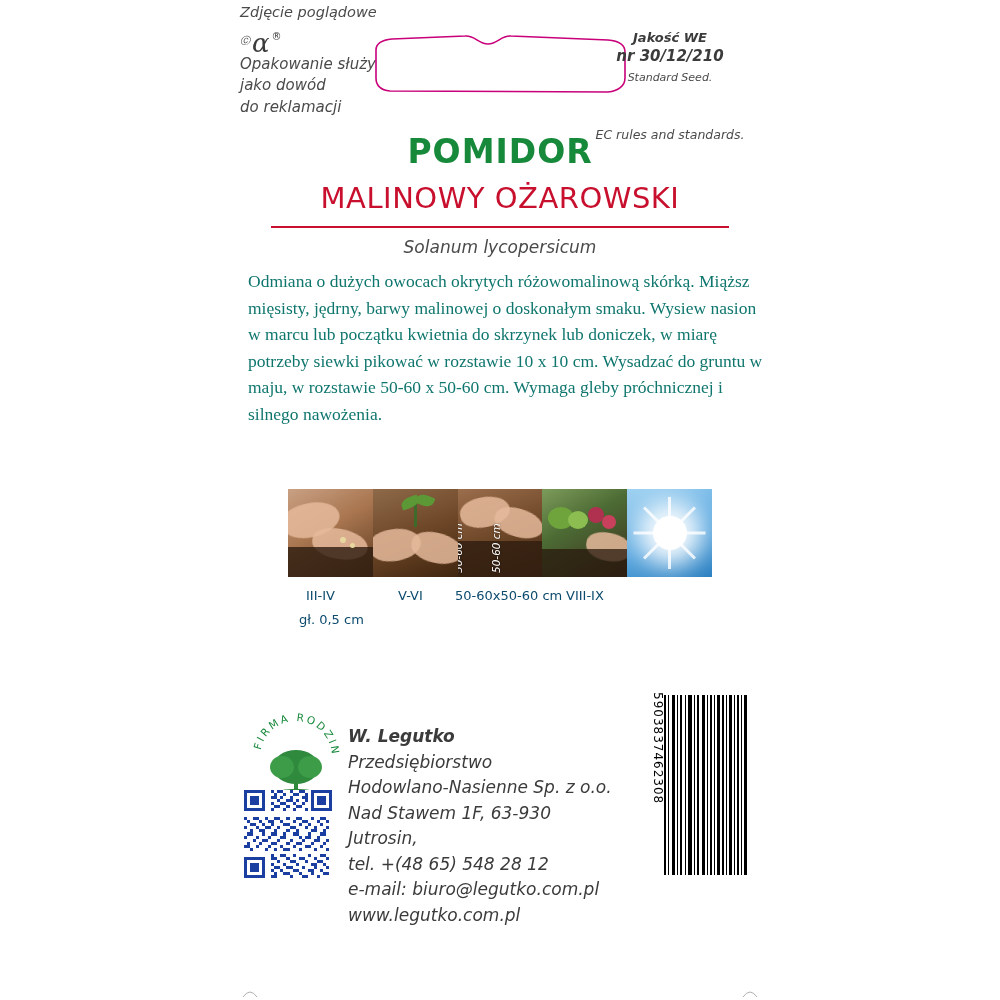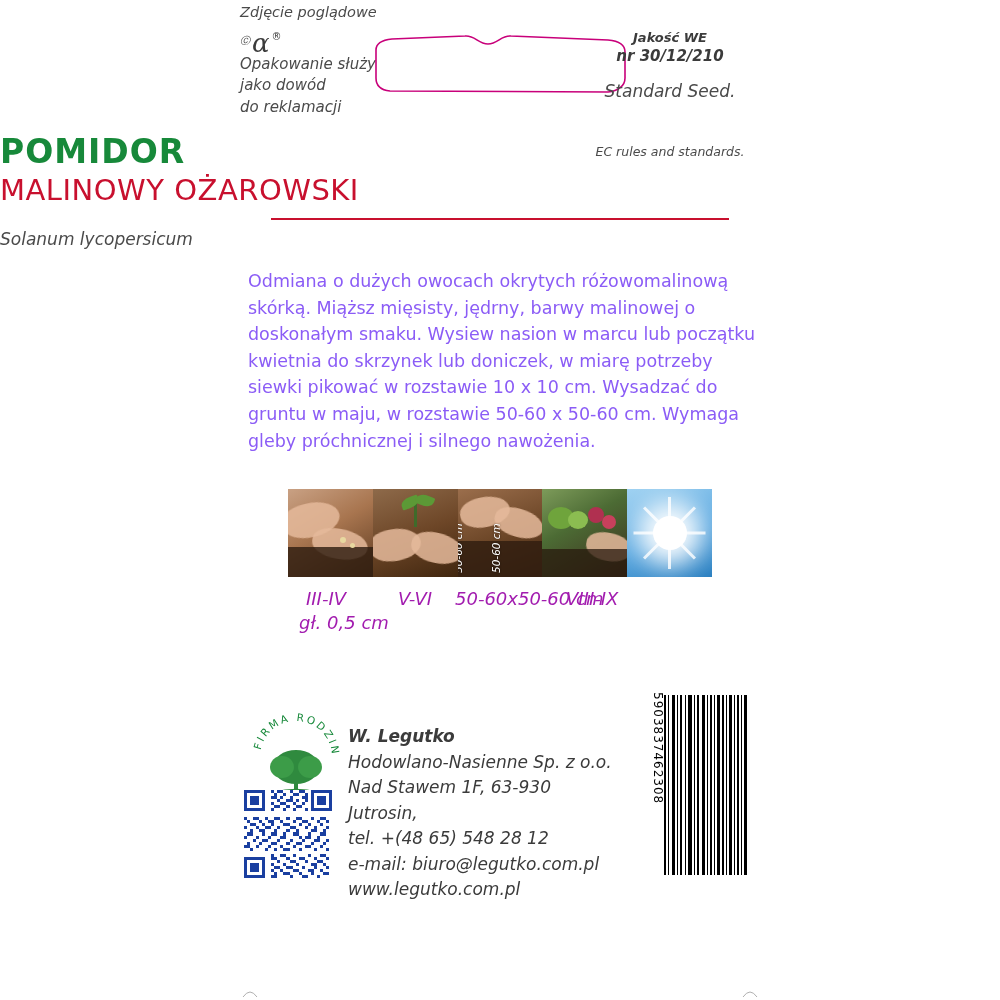--- a/index.html
+++ b/index.html
@@ -38,43 +38,43 @@
     margin-top:-2px;
   }
 
   .outline-wrap { position:absolute; left:370px; top:34px; width:260px; height:62px; }
 
   .quality {
     position:absolute; right:230px; top:30px; width:200px; text-align:center;
   }
   .quality .q1 { font-style:italic; font-weight:bold; font-size:13px; color:#3b3b3b; }
   .quality .q2 { font-style:italic; font-weight:bold; font-size:15px; color:#3b3b3b; margin-top:2px;}
-  .quality .q3 { font-style:italic; font-size:17px; color:#4a4a4a; margin-top:16px; }
+  .quality .q3 { font-style:italic; font-size:11px; color:#4a4a4a; margin-top:6px; }
   .quality .q4 { font-style:italic; font-size:12.5px; color:#4a4a4a;margin-top:43px; }
 
   
-  .titles { position:absolute; top:132px; left:0; width:1000px; }
+  .titles { position:absolute; top:132px; left:0; width:1000px; text-align:center; }
   .title-main {
     color:#17893a; font-weight:bold; font-size:33px; letter-spacing:1px;
     font-family:"DejaVu Sans", sans-serif;
   }
   .title-variety {
-    color:#c8102e; font-size:29px; margin-top:2px; letter-spacing:0.5px;
+    color:#c8102e; font-size:29px; margin-top:10px; letter-spacing:0.5px;
   }
   .title-rule {
     width:458px; height:2px; background:#c8102e; margin:11px auto 0;
   }
   .title-latin {
     font-style:italic; font-size:17px; color:#4a4a4a; margin-top:9px;
   }
 
   
   .desc {
     position:absolute; top:268px; left:248px; width:522px;
-    font-size:17.5px; line-height:1.52; color:#8b5cf6;
+    font-size:17.5px; line-height:1.52; color:#0f766e;font-family:Liberation Serif, serif;
   }
 
   
   .strip { position:absolute; top:489px; left:288px; width:424px; height:88px; display:flex; }
   .cell { width:85px; height:88px; overflow:hidden; position:relative; }
   .cell.c1 { background:linear-gradient(150deg,#c9a184 0%, #a8754f 45%, #5d3a20 100%); }
   .cell.c2 { background:linear-gradient(160deg,#8e6a4a 0%, #6d4627 50%, #40260f 100%); }
   .cell.c3 { background:linear-gradient(160deg,#9b6e4c 0%, #6b4526 55%, #3b2310 100%); }
   .cell.c4 { background:linear-gradient(150deg,#7d9b5a 0%, #4c6b34 40%, #3d2d1e 100%); }
   .cell.c5 { background:linear-gradient(160deg,#9fd2f2 0%, #5ba8e0 55%, #2a7fc0 100%); }
@@ -99,21 +99,21 @@
     background:rgba(255,255,255,0.8);
   }
   .spacing-label {
     position:absolute; color:#ffffff; font-size:10.5px; font-style:italic;
     white-space:nowrap; text-shadow:0 0 2px rgba(0,0,0,0.6);
   }
   .sl-a { left:6px; bottom:4px; transform:rotate(-90deg); transform-origin:left bottom; }
   .sl-b { left:44px; bottom:4px; transform:rotate(-90deg); transform-origin:left bottom; }
 
   .strip-captions { position:absolute; top:588px; left:288px; width:470px; height:50px; }
-  .cap { position:absolute; font-size:18px; color:#a21caf; font-style:italic; }
+  .cap { position:absolute; font-size:13px; color:#0c4a6e; }
   .cap1 { left:18px; top:0; }
   .cap1b { left:11px; top:24px; }
   .cap2 { left:110px; top:0; }
   .cap3 { left:167px; top:0; }
   .cap4 { left:278px; top:0; }
 
   
   .amateur {
     position:absolute; top:652px; left:0; width:1000px; text-align:center;
     font-style:italic; font-weight:bold; font-size:17px; color:#3b3b3b;
@@ -417,20 +417,21 @@
         <rect x="9" y="28" width="2" height="1"></rect>
           <rect x="15" y="28" width="1" height="1"></rect>
           <rect x="19" y="28" width="2" height="1"></rect>
           <rect x="24" y="28" width="1" height="1"></rect>
       </g>
     </svg>
   </div>
 
   <div class="company">
     <div class="cname">W. Legutko</div>
+    <div>Przedsiębiorstwo</div>
     <div>Hodowlano-Nasienne Sp. z o.o.</div>
     <div>Nad Stawem 1F, 63-930 Jutrosin,</div>
     <div>tel. +(48 65) 548 28 12</div>
     <div>e-mail: biuro@legutko.com.pl</div>
     <div>www.legutko.com.pl</div>
   </div>
 
   <div class="barcode">
     <svg width="100" height="180" xmlns="http://www.w3.org/2000/svg">
       <rect width="100" height="180" fill="#ffffff"></rect>

